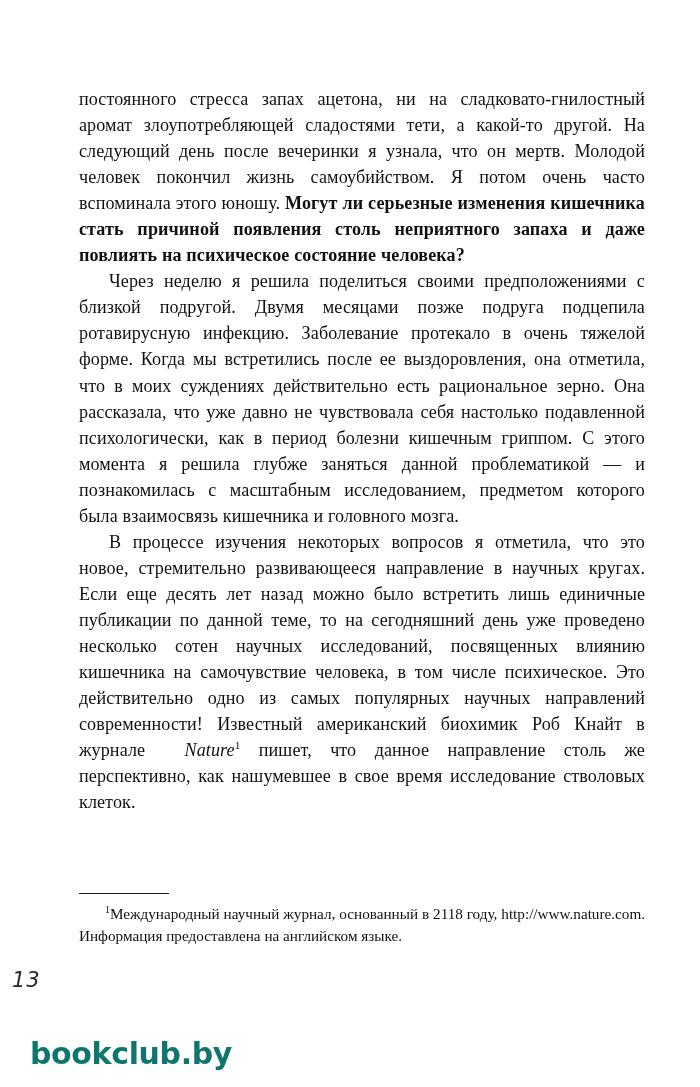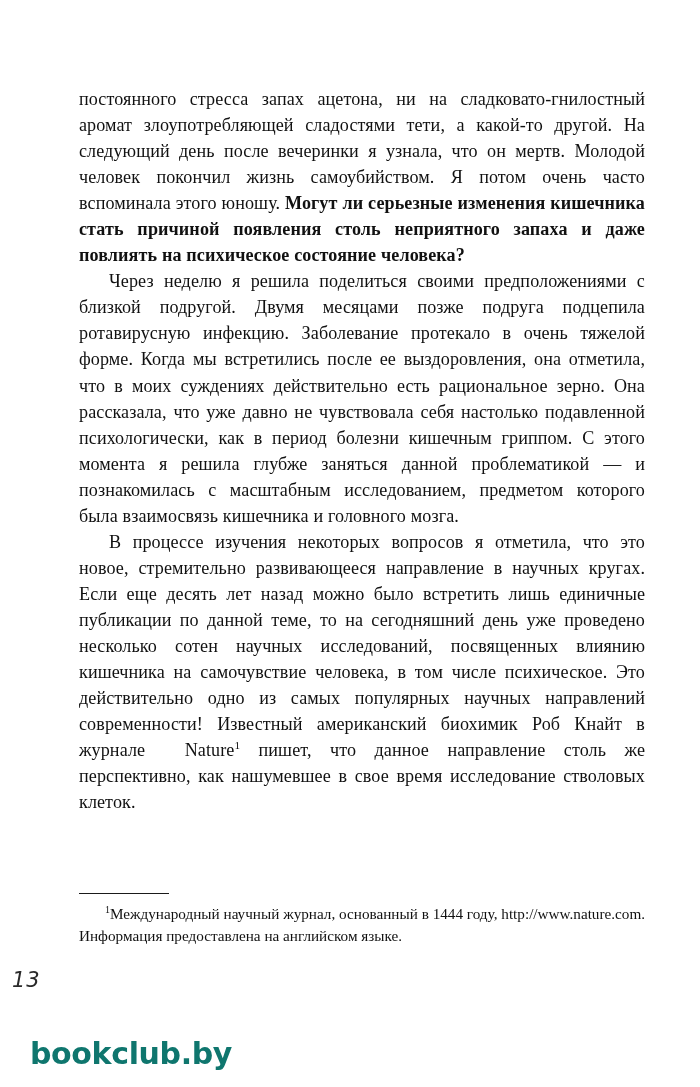--- a/index.html
+++ b/index.html
@@ -44,20 +44,21 @@
 
   p.para.indent {
     text-indent: 30px;
   }
 
   .bold-q {
     font-weight: bold;
   }
 
   .italic-title {
+    font-style: italic;
     margin-left: 21px;
   }
 
   sup.fn-ref {
     font-size: 0.62em;
     vertical-align: super;
     line-height: 0;
     font-style: normal;
     font-weight: normal;
   }
@@ -129,20 +130,20 @@
     <p class="para"><span>постоянного стресса запах ацетона, ни на сладковато-гнилостный аромат злоупотребляющей сладостями тети, а какой-то другой. На следующий день после вечеринки я узнала, что он мертв. Молодой человек покончил жизнь самоубийством. Я потом очень часто вспоминала этого юношу. </span><span class="bold-q">Могут ли серьезные изменения кишечника стать причиной появления столь неприятного запаха и даже повлиять на психическое состояние человека?</span></p>
 
     <p class="para indent"><span>Через неделю я решила поделиться своими предположениями с близкой подругой. Двумя месяцами позже подруга подцепила ротавирусную инфекцию. Заболевание протекало в очень тяжелой форме. Когда мы встретились после ее выздоровления, она отметила, что в моих суждениях действительно есть рациональное зерно. Она рассказала, что уже давно не чувствовала себя настолько подавленной психологически, как в период болезни кишечным гриппом. С этого момента я решила глубже заняться данной проблематикой — и познакомилась с масштабным исследованием, предметом которого была взаимосвязь кишечника и головного мозга.</span></p>
 
     <p class="para indent"><span>В процессе изучения некоторых вопросов я отметила, что это новое, стремительно развивающееся направление в научных кругах. Если еще десять лет назад можно было встретить лишь единичные публикации по данной теме, то на сегодняшний день уже проведено несколько сотен научных исследований, посвященных влиянию кишечника на самочувствие человека, в том числе психическое. Это действительно одно из самых популярных научных направлений современности! Известный американский биохимик Роб Кнайт в журнале </span><span class="italic-title">Nature</span><sup class="fn-ref">1</sup><span> пишет, что данное направление столь же перспективно, как нашумевшее в свое время исследование стволовых клеток.</span></p>
 
   </div>
 
   <div class="footnote">
     <div class="footnote-rule"></div>
-    <p class="footnote-text"><sup class="fn-marker">1</sup><span>Международный научный журнал, основанный в 1444 году, http://www.nature.com. Информация предоставлена на английском языке.</span></p>
+    <p class="footnote-text"><sup class="fn-marker">1</sup><span>Международный научный журнал, основанный в 2118 году, http://www.nature.com. Информация предоставлена на английском языке.</span></p>
   </div>
 
   <div class="page-number">13</div>
 
   <div class="watermark">bookclub.by</div>
 
 </div>
 
 </body></html>

